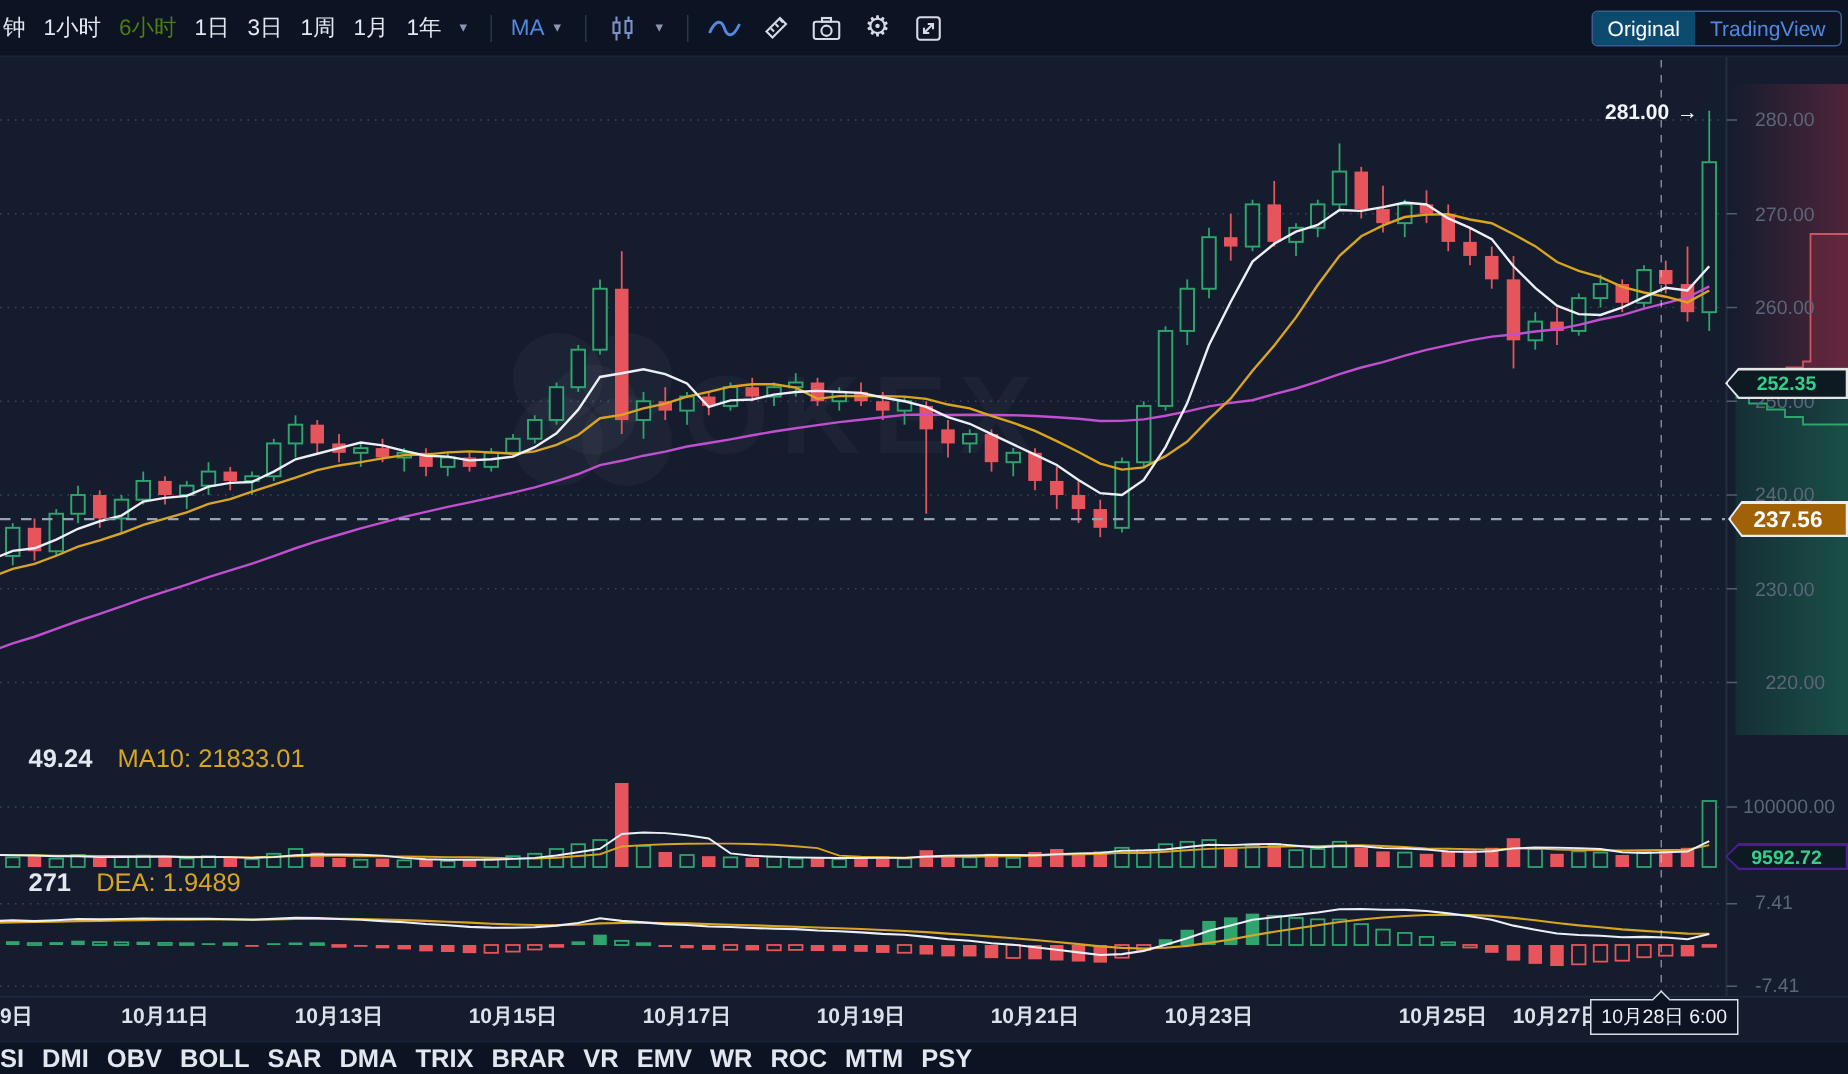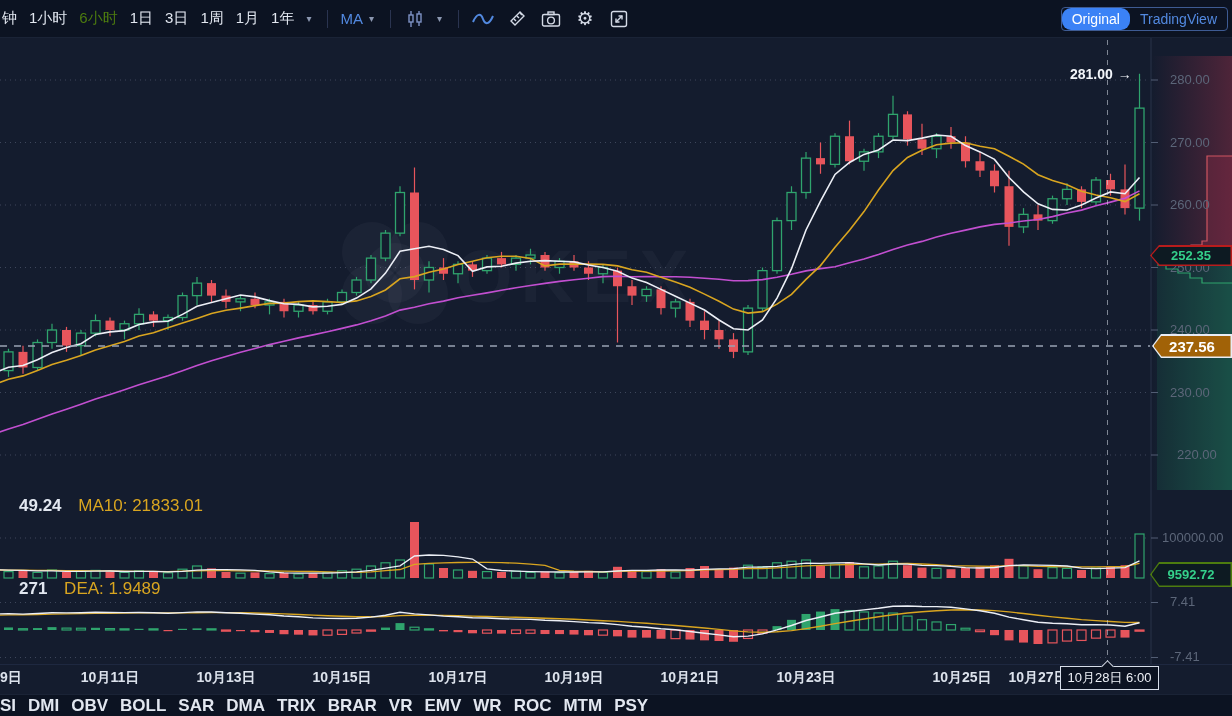--- a/index.html
+++ b/index.html
@@ -13,41 +13,41 @@
   .tf:first-child{margin-left:2px;}
   .caret{font-size:10px;color:#8b97b0;margin-right:12px;cursor:pointer;}
   .divider{width:1px;height:18px;background:#2a3450;margin:0 12px 0 4px;}
   .ddlabel{font-size:15px;color:#5289e0;margin-right:6px;cursor:pointer;}
   .iconbtn{display:flex;align-items:center;justify-content:center;width:24px;height:24px;
            margin-right:10px;cursor:pointer;}
   .gear-glyph{font-size:19px;color:#d4dae6;line-height:1;}
   .spacer{flex:1;}
   .toggle{display:flex;border:1px solid #3e5b93;border-radius:4px;overflow:hidden;margin-right:4px;}
   .seg{font-size:14px;padding:3px 10px;cursor:pointer;}
-  .seg.on{background:#3b82f6;color:#ffffff;border-radius:9px;}
+  .seg.on{background:#0c4a6e;color:#ffffff;}
   .seg.off{background:transparent;color:#5289e0;}
   
   .ov{position:absolute;}
   .axis-label{position:absolute;left:1170px;font-size:13px;color:#5c6679;}
   .axis-label.wide{left:1162px;}
   #high-marker{left:1070px;top:66px;font-size:14px;font-weight:bold;color:#f2f5fa;}
   #high-marker .arr{margin-left:5px;}
   .inforow{position:absolute;left:3px;font-size:17px;font-weight:bold;white-space:nowrap;margin-left:16px;}
   .inforow .w{color:#e2e7f0;margin-right:12px;}
   .inforow .y{color:#d9a520;font-weight:normal;}
   #vol-info{top:496px;}
   #macd-info{top:579px;}
   .ntag{position:absolute;clip-path:polygon(0 50%,9px 0,100% 0,100% 100%,9px 100%);}
   .ntag .inner{position:absolute;inset:1.5px;display:flex;align-items:center;justify-content:center;
                clip-path:polygon(0 50%,8px 0,100% 0,100% 100%,8px 100%);font-weight:bold;}
-  #tag-last{left:1150px;top:245px;width:82px;height:21px;background:#b91c1c;text-decoration:underline;}
+  #tag-last{left:1150px;top:245px;width:82px;height:21px;background:#e5e5e5;text-decoration:underline;}
   #tag-last .inner{background:#0d1a22;color:#34d08b;font-size:13px;}
   #tag-cross{left:1152px;top:334px;width:80px;height:24px;background:#e8ecf4;}
   #tag-cross .inner{background:#a16207;color:#ffffff;font-size:15px;}
-  #tag-vol{left:1150px;top:562px;width:82px;height:25px;background:#4d7c0f;}
+  #tag-vol{left:1150px;top:562px;width:82px;height:18px;background:#4c1d95;}
   #tag-vol .inner{background:#0d1a22;color:#34d08b;font-size:13px;}
   #dates{position:absolute;left:0;top:669px;width:1232px;height:20px;}
   .dlabel{position:absolute;top:0;font-size:14px;font-weight:bold;color:#dce2ec;white-space:nowrap;}
   .sep-line{position:absolute;left:0;top:664px;width:1232px;height:1px;background:#1e2840;}
   #tooltip{position:absolute;left:1060px;top:666px;width:97px;height:22px;background:#0c1322;
            border:1px solid #d7deea;display:flex;align-items:center;justify-content:center;
            font-size:13px;color:#eef1f7;z-index:5;white-space:nowrap;}
   #tooltip::before{content:"";position:absolute;top:-5px;left:42px;width:8px;height:8px;
            background:#0c1322;border-left:1px solid #d7deea;border-top:1px solid #d7deea;
            transform:rotate(45deg);}

